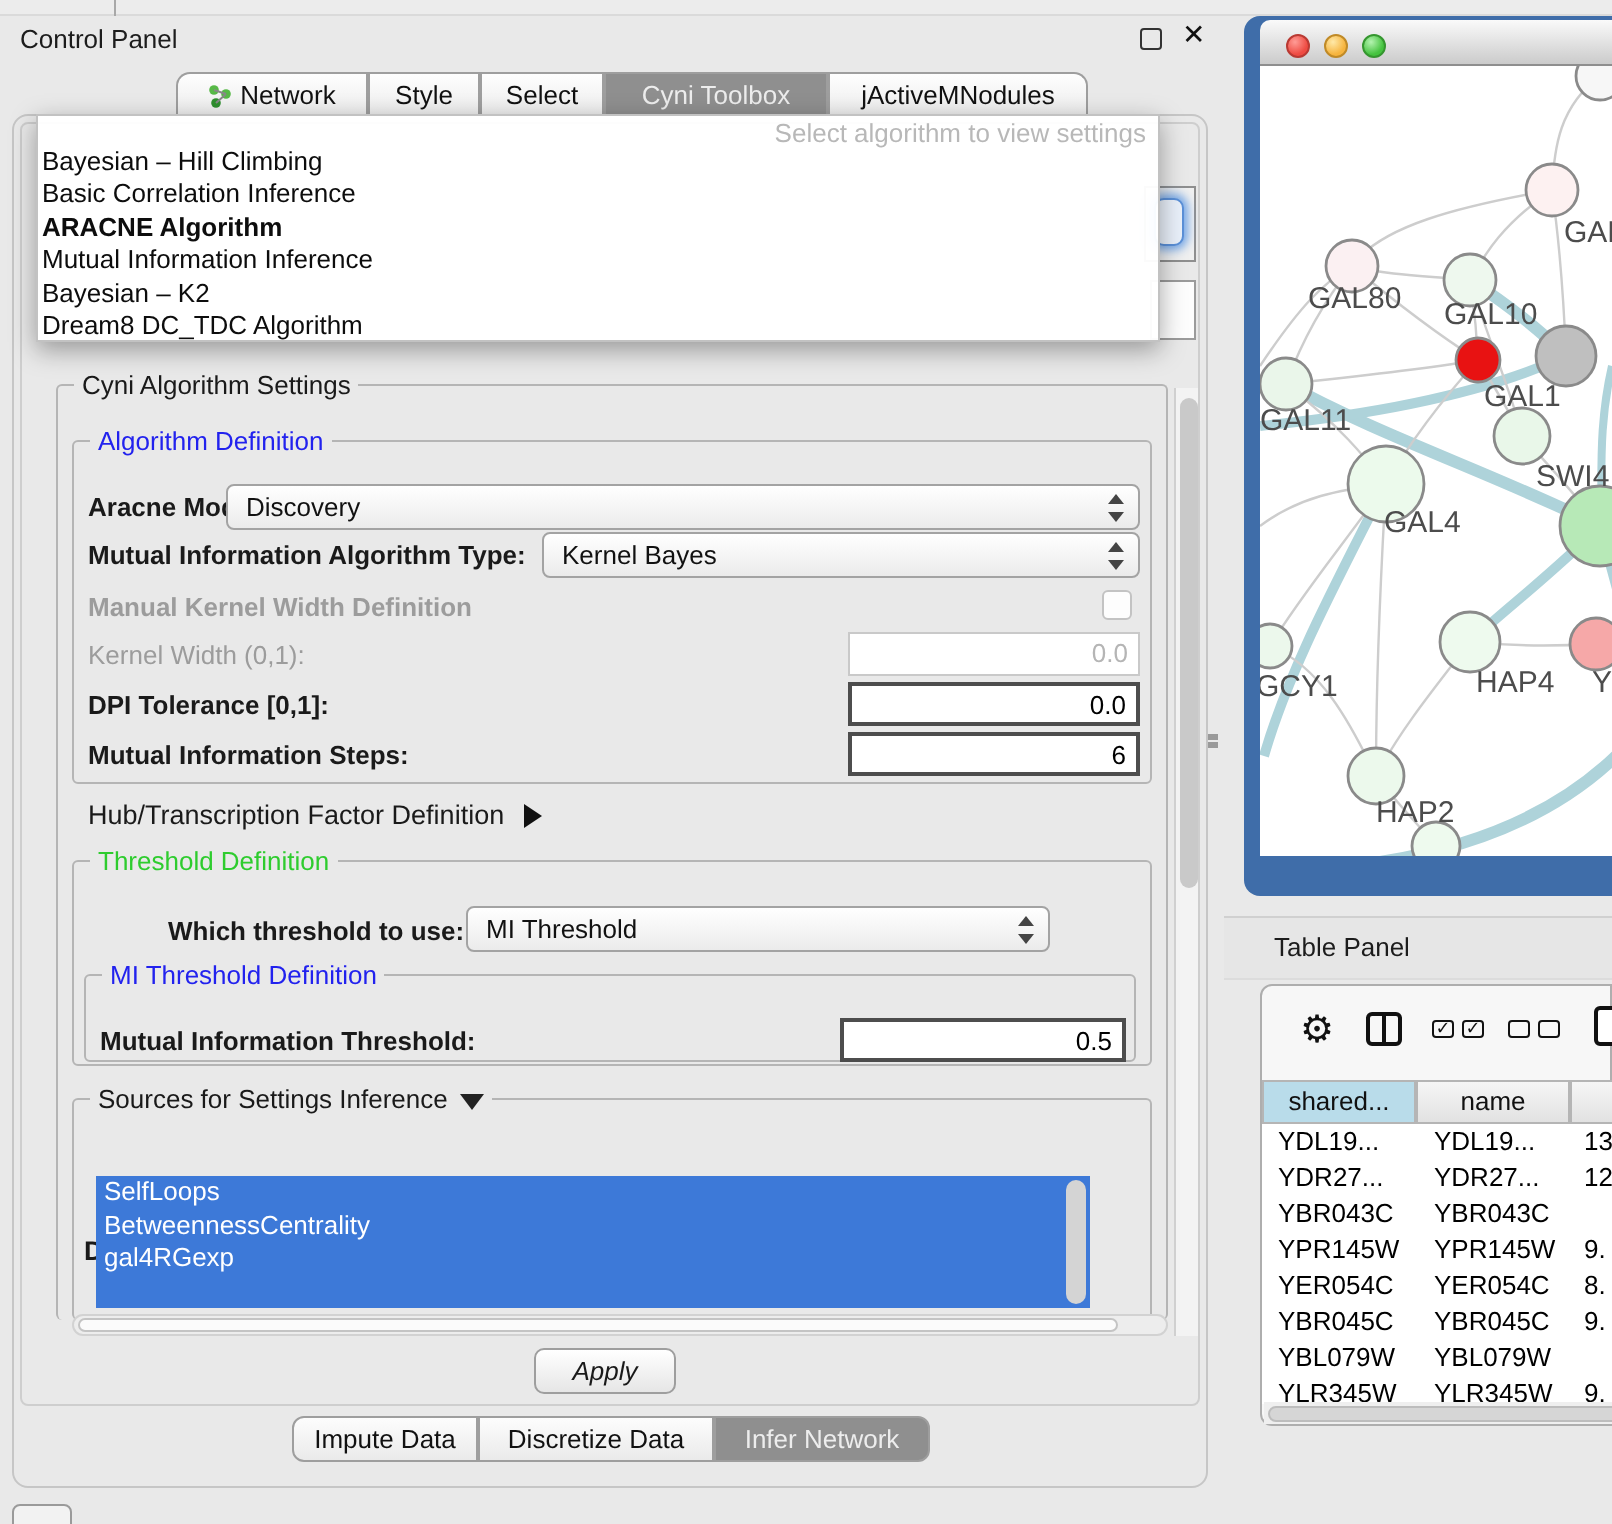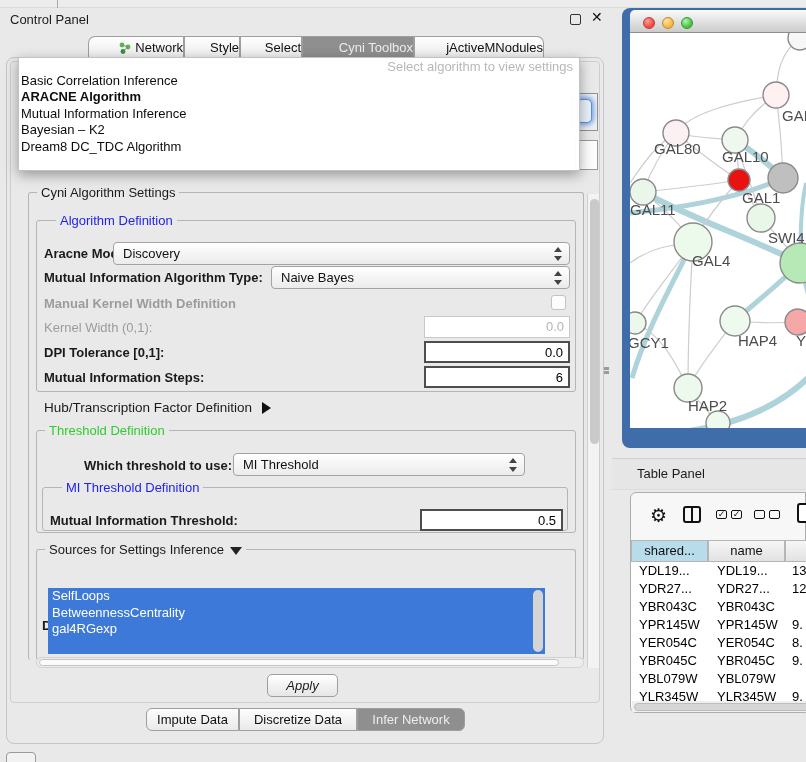--- a/index.html
+++ b/index.html
@@ -15,21 +15,21 @@
   #cp-header { left:0; top:8px; width:620px; height:26px; }
   #cp-title { left:10px; top:12px; font-size:13px; color:#1c1c1c; }
   #cp-float { left:570px; top:14px; width:11px; height:11px; border:1.6px solid #333; border-radius:2px; }
   #cp-close { left:591px; top:9px; font-size:14px; font-weight:bold; color:#111; }
 
   
   #cp-outer { left:6px; top:57px; width:598px; height:687px; border:1px solid #c6c6c6; border-radius:8px; }
   #cp-inner { left:10px; top:61px; width:590px; height:642px; border:1px solid #cecece; border-radius:4px; }
 
   
-  .tab { position:absolute; top:36px; height:22px; line-height:21px; font-size:13px; text-align:right;
+  .tab { position:absolute; top:36px; height:22px; line-height:21px; font-size:13px; text-align:center;
          background:linear-gradient(#fefefe,#ececec); border:1px solid #9e9e9e; border-bottom:none; color:#111; }
   .tab.first { border-radius:7px 0 0 0; }
   .tab.last  { border-radius:0 7px 0 0; }
   .tab.sel   { background:#8f8f8f; color:#ededed; }
   #tab-network .neticon { display:inline-block; vertical-align:-2px; margin-right:4px; }
 
   
   #algo-popup { left:18px; top:57px; width:562px; height:114px; background:rgba(255,255,255,0.96);
                 border:1px solid #c2c2c2; box-shadow:0 4px 12px rgba(0,0,0,0.35); z-index:30; }
   #algo-placeholder { text-align:right; padding:1px 6px 0 0; font-size:13px; color:#b8b8b8; height:15px; }
@@ -38,21 +38,21 @@
 
   
   #help-box { left:572px; top:93px; width:26px; height:38px; border:1.5px solid #8f8f8f; background:#f0f0f0; z-index:5; }
   #help-glow { left:577px; top:99px; width:15px; height:24px; border-radius:5px; background:#eaf1fb;
                border:1px solid #5b90d8; box-shadow:0 0 5px 2px #74a7e8; z-index:6; }
   #sliver-box2 { left:575px; top:140px; width:23px; height:30px; border:1px solid #9b9b9b; background:#fdfdfd; z-index:5; }
 
   
   .groupbox { position:absolute; border:1px solid #b5b5b5; border-radius:3px; }
   .grouplabel { position:absolute; top:-8px; left:8px; background:#e9e9e9; padding:0 4px; font-size:13px; white-space:nowrap; }
-  .blue  { color:#2222ee;margin-left:11px; }
+  .blue  { color:#2222ee; }
   .green { color:#2ecc2e; }
 
   .flabel { position:absolute; font-size:13px; font-weight:bold; white-space:nowrap; }
   .flabel.dis { color:#9c9c9c; }
 
   .combo { position:absolute; height:23px; border:1px solid #a3a3a3; border-radius:4px;
            background:linear-gradient(#ffffff,#ebebeb); font-size:13px; line-height:21px; padding-left:9px; color:#111; }
   .combo .arrows { position:absolute; right:7px; top:4px; width:8px; height:14px; }
   .combo .arrows .up   { position:absolute; top:0; left:0; border-left:4px solid transparent; border-right:4px solid transparent; border-bottom:5px solid #444; }
   .combo .arrows .down { position:absolute; bottom:0; left:0; border-left:4px solid transparent; border-right:4px solid transparent; border-top:5px solid #444; }
@@ -152,20 +152,21 @@
 <div class="tab sel" style="left:302px;width:112px;"><span>Cyni Toolbox</span></div>
 <div class="tab last" style="left:414px;width:130px;"><span>jActiveMNodules</span></div>
 
 <div class="abs" id="help-box"></div>
 <div class="abs" id="help-glow"></div>
 <div class="abs" id="sliver-box2"></div>
 
 <div class="abs" id="algo-popup">
   <div id="algo-placeholder">Select algorithm to view settings</div>
   <div id="algo-items">
+      <div class="popup-item">Bayesian – Hill Climbing</div>
       <div class="popup-item">Basic Correlation Inference</div>
       <div class="popup-item bold">ARACNE Algorithm</div>
       <div class="popup-item">Mutual Information Inference</div>
       <div class="popup-item">Bayesian – K2</div>
       <div class="popup-item">Dream8 DC_TDC Algorithm</div>
     </div>
 </div>
 
 <div class="groupbox" style="left:28px;top:192px;width:556px;height:468px;border-bottom:none;">
   <span class="grouplabel">Cyni Algorithm Settings</span>
@@ -177,21 +178,21 @@
 <div class="flabel" style="left:44px;top:246px;">Aracne Mode:</div>
 <div class="combo" style="left:113px;top:242px;width:457px;">
   <span>Discovery</span>
   <span class="arrows">
       <i class="up"></i>
       <i class="down"></i>
     </span>
 </div>
 <div class="flabel" style="left:44px;top:270px;">Mutual Information Algorithm Type:</div>
 <div class="combo" style="left:271px;top:266px;width:299px;">
-  <span>Naive Bayes</span>
+  <span>Kernel Bayes</span>
   <span class="arrows">
       <i class="up"></i>
       <i class="down"></i>
     </span>
 </div>
 <div class="flabel dis" style="left:44px;top:296px;">Manual Kernel Width Definition</div>
 <div class="checkbox" style="left:551px;top:295px;"></div>
 <div class="flabel dis" style="left:44px;top:320px;font-weight:normal;">Kernel Width (0,1):</div>
 <div class="tinput dis" style="left:424px;top:316px;width:146px;">0.0</div>
 <div class="flabel" style="left:44px;top:345px;">DPI Tolerance [0,1]:</div>

